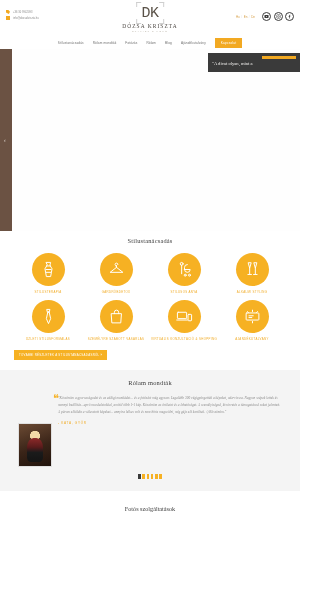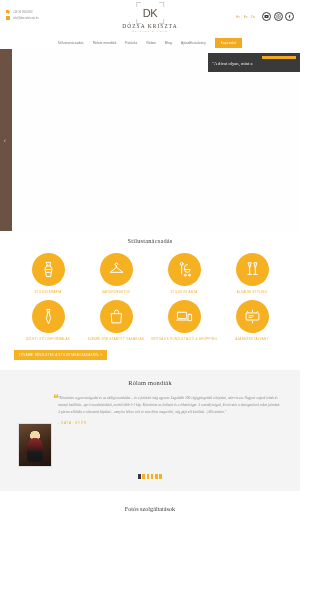--- a/index.html
+++ b/index.html
@@ -33,21 +33,21 @@
   }
   .logo-mark {
     position: relative; width: 30px; height: 22px;
     display: flex; align-items: center; justify-content: center;
   }
   .logo-mark .corner { position: absolute; width: 5px; height: 5px; border: .6px solid #cfcfcf; }
   .logo-mark .c-tl { top: 0; left: 1px; border-right: none; border-bottom: none; }
   .logo-mark .c-tr { top: 0; right: 1px; border-left: none; border-bottom: none; }
   .logo-mark .c-bl { bottom: 0; left: 1px; border-right: none; border-top: none; }
   .logo-mark .c-br { bottom: 0; right: 1px; border-left: none; border-top: none; }
-  .logo-mono { font-family: Liberation Sans, sans-serif; font-size: 11px; color: #5a5248; letter-spacing: -.5px; }
+  .logo-mono { font-family: Liberation Mono, monospace; font-size: 15px; color: #5a5248; letter-spacing: -.5px; }
   .logo-name {
     font-family: "Liberation Serif", serif; font-size: 5.4px;
     letter-spacing: 1.1px; color: #4a4540; margin-top: -1px;
   }
   .logo-sub { font-size: 2.4px; letter-spacing: 1.2px; color: #b9b2a6; margin-top: 1px; }
 
   .right-block { position: absolute; right: 6px; top: 12px; display: flex; align-items: center; gap: 7px; }
   .langs { display: flex; align-items: center; gap: 1.5px; font-size: 3px; color: #d7a14a; }
   .langs .sep { color: #d9d9d9; }
   .socials { display: flex; gap: 2.5px; }

